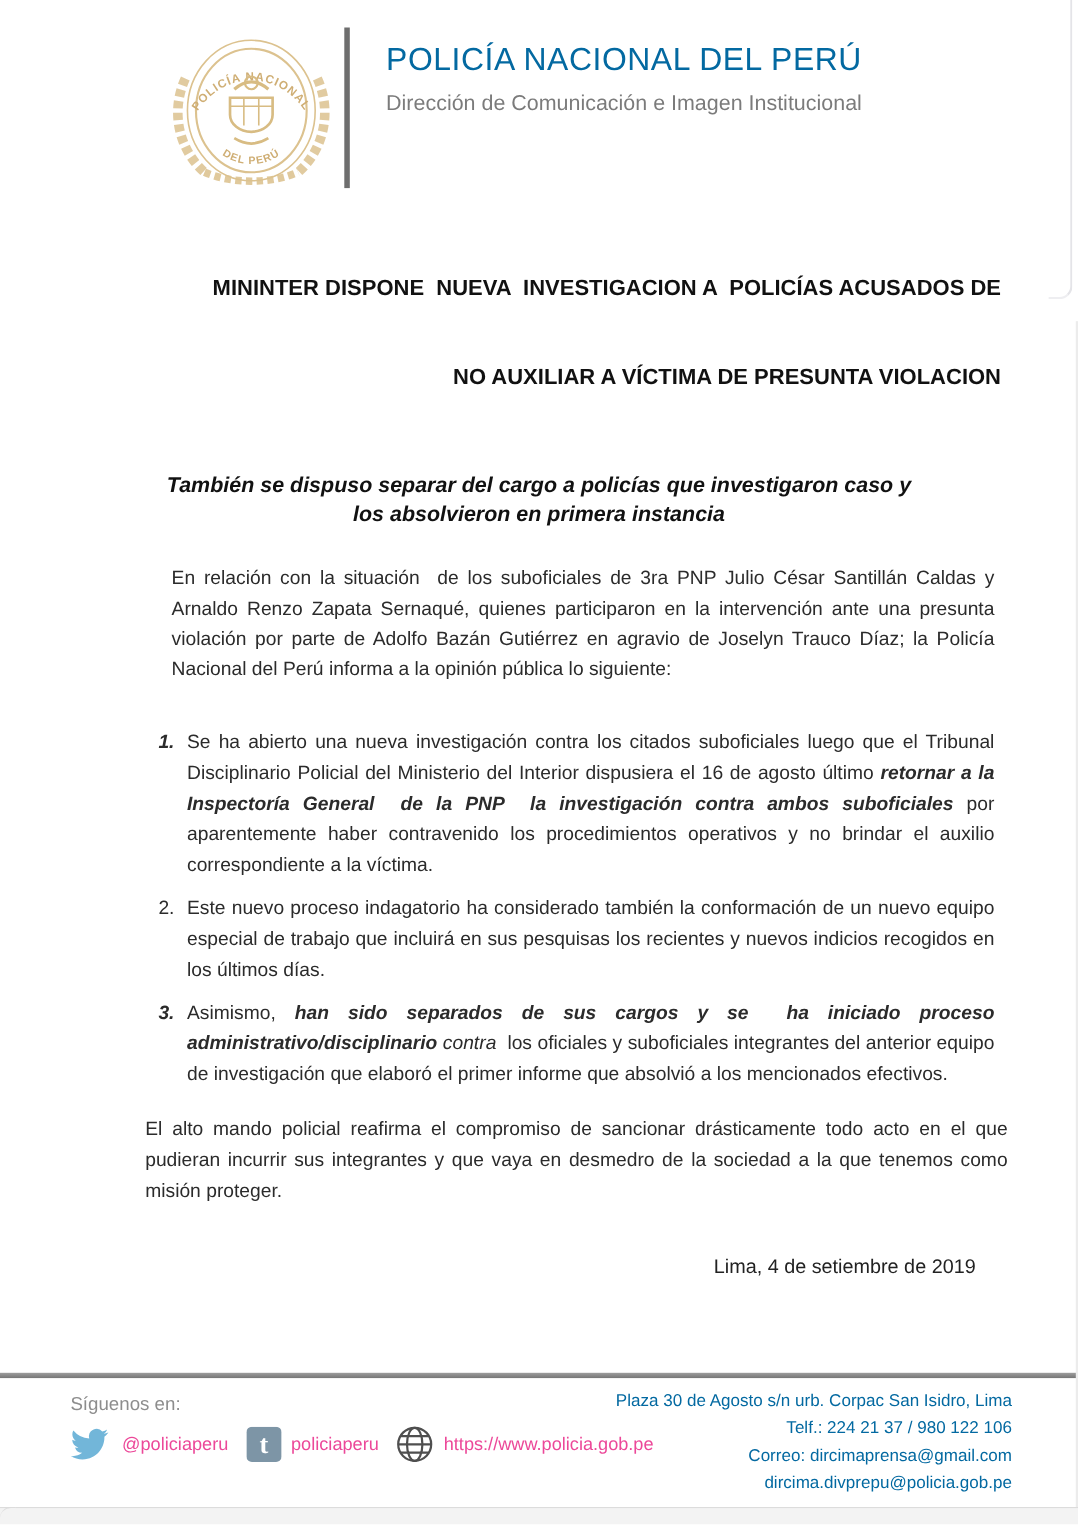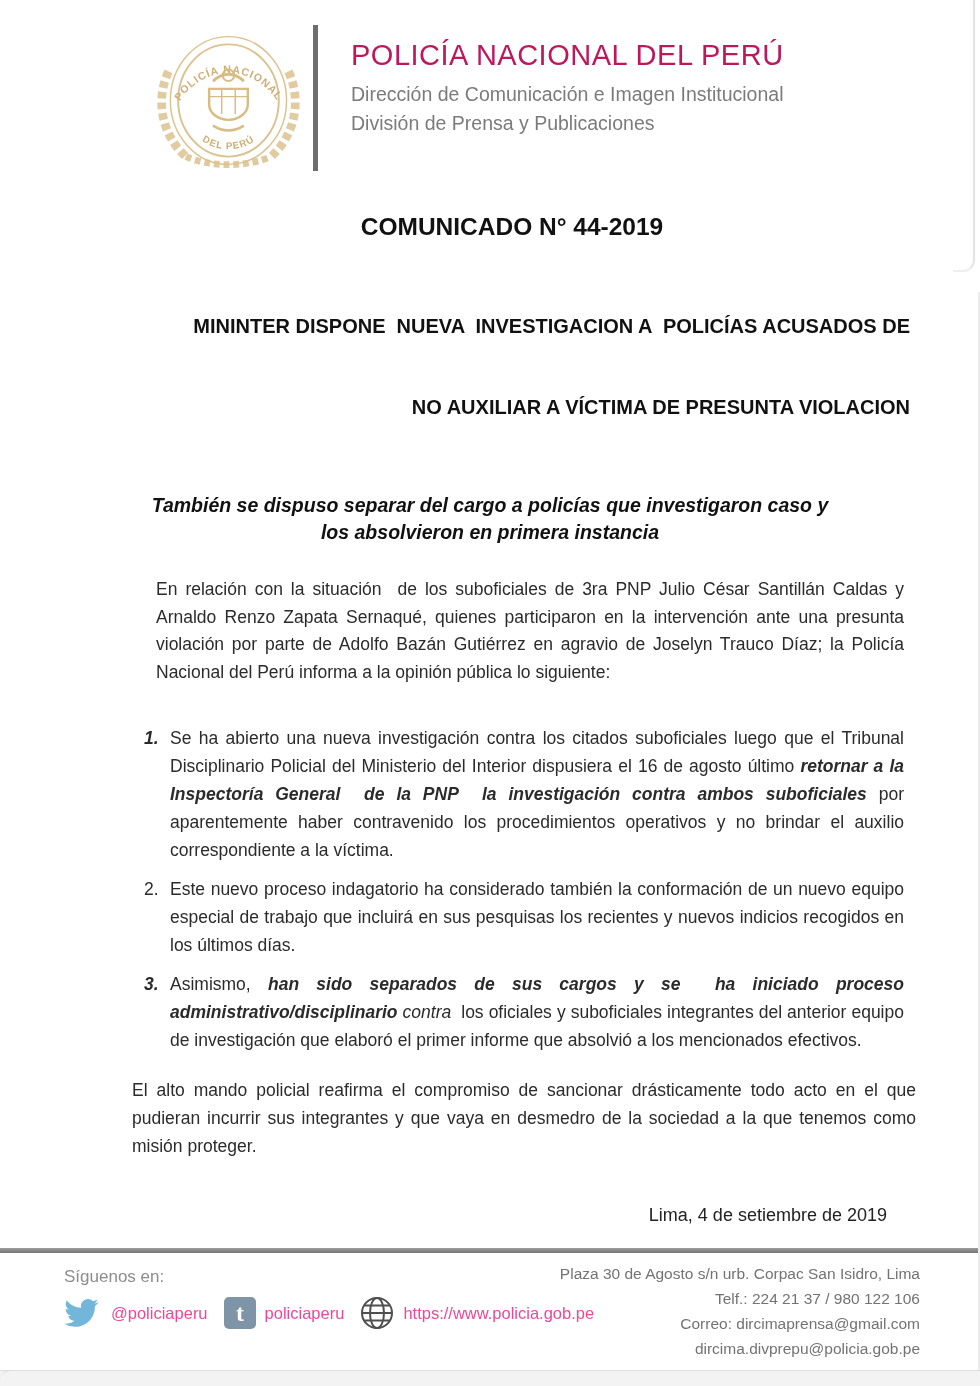--- a/index.html
+++ b/index.html
@@ -14,21 +14,21 @@
   
   .doc-header{
     display:flex;align-items:flex-start;
     padding-top:25px;margin-left:145px;
     height:152px;
   }
   .emblem{width:165px;height:150px;flex:0 0 165px;}
   .vbar{width:5px;height:146px;background:#6e6e6e;margin-left:3px;}
   .org{margin-left:33px;padding-top:14px;}
   .org-title{
-    font-size:29px;color:#be185d;letter-spacing:.5px;
+    font-size:29px;color:#0369a1;letter-spacing:.5px;
     margin-bottom:8px;white-space:pre;
   }
   .org-sub{font-size:19.5px;color:#7b7b7b;line-height:29px;white-space:pre;}
   
   .doc-title{
     margin:36px 88px 0 132px;
     text-align:center;font-size:24.5px;font-weight:bold;color:#111;
     white-space:pre-wrap;
   }
   .headline{
@@ -75,21 +75,21 @@
     position:absolute;left:60px;top:42px;
     display:flex;align-items:center;
   }
   .social-label{font-size:16.5px;color:#ec4899;margin-left:9px;}
   .social-gap{width:16px;}
   .icon-twitter{width:42px;height:36px;}
   .icon-tumblr{width:32px;height:32px;}
   .icon-globe{width:34px;height:34px;}
   .footer-right{
     position:absolute;right:60px;top:8px;
-    text-align:right;font-size:15.5px;line-height:25px;color:#737373;
+    text-align:right;font-size:15.5px;line-height:25px;color:#0369a1;
   }
   
   .edge-card{
     position:absolute;top:-14px;right:5px;width:20px;height:284px;
     border-right:2px solid #e4e4e8;border-bottom:2px solid #eeeef1;
     border-bottom-right-radius:12px;
   }
   .edge-line{
     position:absolute;top:292px;right:0;width:2px;height:1078px;background:#ececec;
   }
@@ -128,25 +128,23 @@
       <circle cx="86" cy="52" r="6" fill="none" stroke="#d8bc83" stroke-width="2"></circle>
       <path d="M 70,58 Q 86,44 102,58" fill="none" stroke="#d8bc83" stroke-width="3"></path>
       <path d="M 66,66 h40 v16 a20,16 0 0 1 -40,0 z" fill="none" stroke="#d8bc83" stroke-width="2.5"></path>
       <path d="M 79,66 v26 M 93,66 v26 M 66,74 h40" fill="none" stroke="#d8bc83" stroke-width="1.5"></path>
       <path d="M 70,104 Q 86,114 102,104" fill="none" stroke="#d8bc83" stroke-width="2.5"></path>
     </svg>
     <div class="vbar"></div>
     <div class="org">
       <div class="org-title">POLICÍA NACIONAL DEL PERÚ</div>
       <div class="org-sub">Dirección de Comunicación e Imagen Institucional</div>
-      <div class="org-sub">División de Prensa y Publicaciones</div>
     </div>
   </div>
 
-  <div class="doc-title">COMUNICADO N° 44-2019</div>
   <div class="headline">
     <div>MININTER DISPONE  NUEVA  INVESTIGACION A  POLICÍAS ACUSADOS DE</div>
     <div>NO AUXILIAR A VÍCTIMA DE PRESUNTA VIOLACION</div>
   </div>
   <div class="subheadline">También se dispuso separar del cargo a policías que investigaron caso y los absolvieron en primera instancia</div>
 
   <p class="intro">En relación con la situación  de los suboficiales de 3ra PNP Julio César Santillán Caldas y Arnaldo Renzo Zapata Sernaqué, quienes participaron en la intervención ante una presunta violación por parte de Adolfo Bazán Gutiérrez en agravio de Joselyn Trauco Díaz; la Policía Nacional del Perú informa a la opinión pública lo siguiente:</p>
 
   <ol class="items" id="items-list">
       <li class="item"><span class="num em-bold-italic">1.</span><span>Se ha abierto una nueva investigación contra los citados suboficiales luego que el Tribunal Disciplinario Policial del Ministerio del Interior dispusiera el 16 de agosto último </span><span class="em-bold-italic">retornar a la Inspectoría General  de la PNP  la investigación contra ambos suboficiales</span><span> por aparentemente haber contravenido los procedimientos operativos y no brindar el auxilio correspondiente a la víctima.</span></li>

